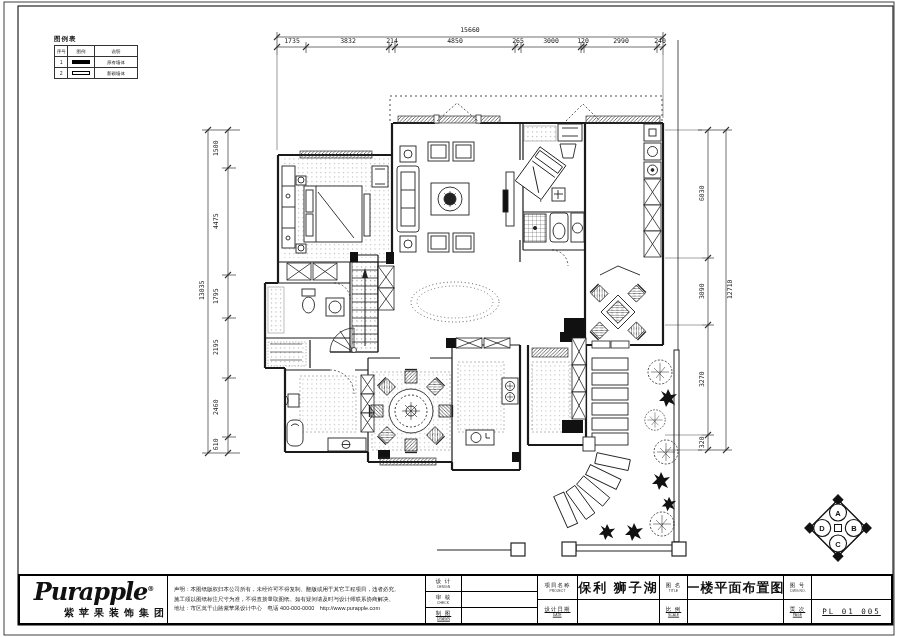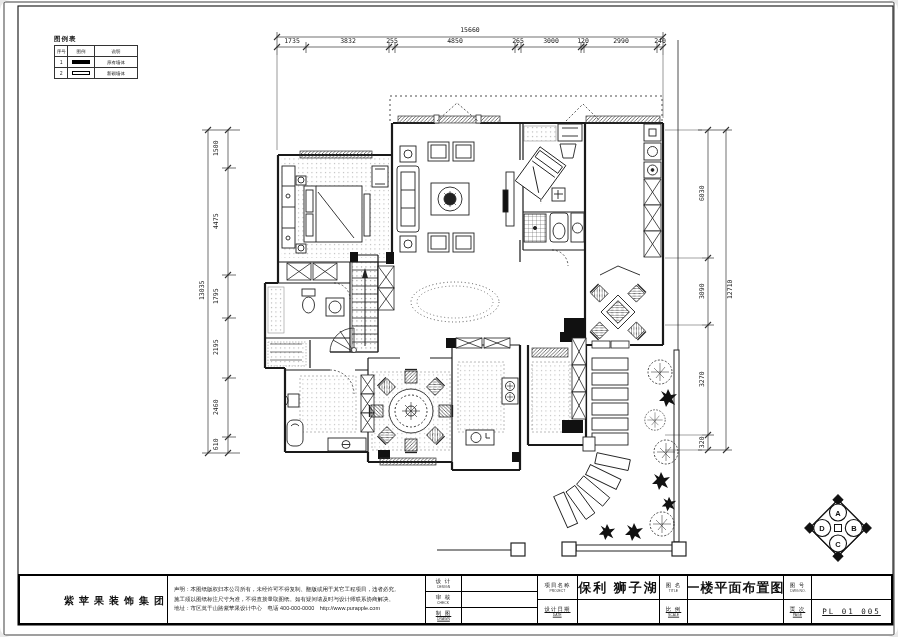--- a/index.html
+++ b/index.html
@@ -1,16 +1,16 @@
 <!DOCTYPE html>
 <html><head>
 <meta charset="utf-8">
 <style>
   html,body{margin:0;padding:0;background:#e8e8e8;font-family:"Liberation Sans",sans-serif;}
-  #sheet{position:relative;width:898px;height:637px;background:#ffffff;overflow:hidden;color:#111;border-radius:10px;}
+  #sheet{position:relative;width:898px;height:637px;background:#ffffff;overflow:hidden;color:#111;}
   #plan-svg{position:absolute;left:0;top:0;}
   .dim{position:absolute;font-size:6.5px;line-height:1;color:#222;text-align:center;width:36px;font-family:"DejaVu Sans Mono",monospace;}
   .dim.v{transform:rotate(-90deg);}
   .dim.tot{width:60px;}
   .cletter{position:absolute;width:12px;text-align:center;font-size:7.5px;font-weight:bold;color:#111;}
   
   .legend{position:absolute;left:54px;top:35px;width:88px;}
   .legend-title{font-size:6.5px;font-weight:bold;margin-bottom:1px;letter-spacing:1px;}
   .legend table{border-collapse:collapse;width:84px;}
   .legend td,.legend th{border:0.8px solid #333;font-size:4.5px;font-weight:normal;text-align:center;padding:1px 0;height:8px;}
@@ -430,21 +430,21 @@
             </td>
       <td>新砌墙体</td>
     </tr>
   </tbody>
       </table>
 </div>
 
 <span class="dim tot" style="left:440px;top:27px">15660</span>
 <span class="dim" style="left:274px;top:38px">1735</span>
 <span class="dim" style="left:330px;top:38px">3832</span>
-<span class="dim" style="left:374px;top:38px">255</span>
+<span class="dim" style="left:374px;top:38px">214</span>
 <span class="dim" style="left:437px;top:38px">4850</span>
 <span class="dim" style="left:500px;top:38px">265</span>
 <span class="dim" style="left:533px;top:38px">3000</span>
 <span class="dim" style="left:565px;top:38px">120</span>
 <span class="dim" style="left:603px;top:38px">2990</span>
 <span class="dim" style="left:642px;top:38px">240</span>
 
 <span class="dim v" style="left:184px;top:287px">13035</span>
 <span class="dim v" style="left:198px;top:145px">1500</span>
 <span class="dim v" style="left:198px;top:218px">4475</span>
@@ -459,20 +459,21 @@
 <span class="dim v" style="left:684px;top:376px">3270</span>
 <span class="dim v" style="left:684px;top:439px">320</span>
 
 <span class="cletter" style="left:832px;top:509px">A</span>
 <span class="cletter" style="left:848px;top:524px">B</span>
 <span class="cletter" style="left:832px;top:540px">C</span>
 <span class="cletter" style="left:816px;top:524px">D</span>
 
 <div class="tb">
   <div class="tb-cell logo-cell">
+    <div class="logo-main"><span>Purapple</span><span class="logo-reg">®</span></div>
     <div class="logo-cn">紫苹果装饰集团</div>
   </div>
   <div class="tb-cell disc-cell">
     <div class="disc-line">声明：本图纸版权归本公司所有，未经许可不得复制、翻版或用于其它工程项目，违者必究。</div>
     <div class="disc-line">施工须以图纸标注尺寸为准，不得直接量取图纸。如有疑问请及时与设计师联系协商解决。</div>
     <div class="disc-line">地址：市区莫干山路紫苹果设计中心　电话 400-000-0000　http://www.purapple.com</div>
   </div>
   <div class="tb-cell w36">
     <div class="rowsplit">
       <div>

